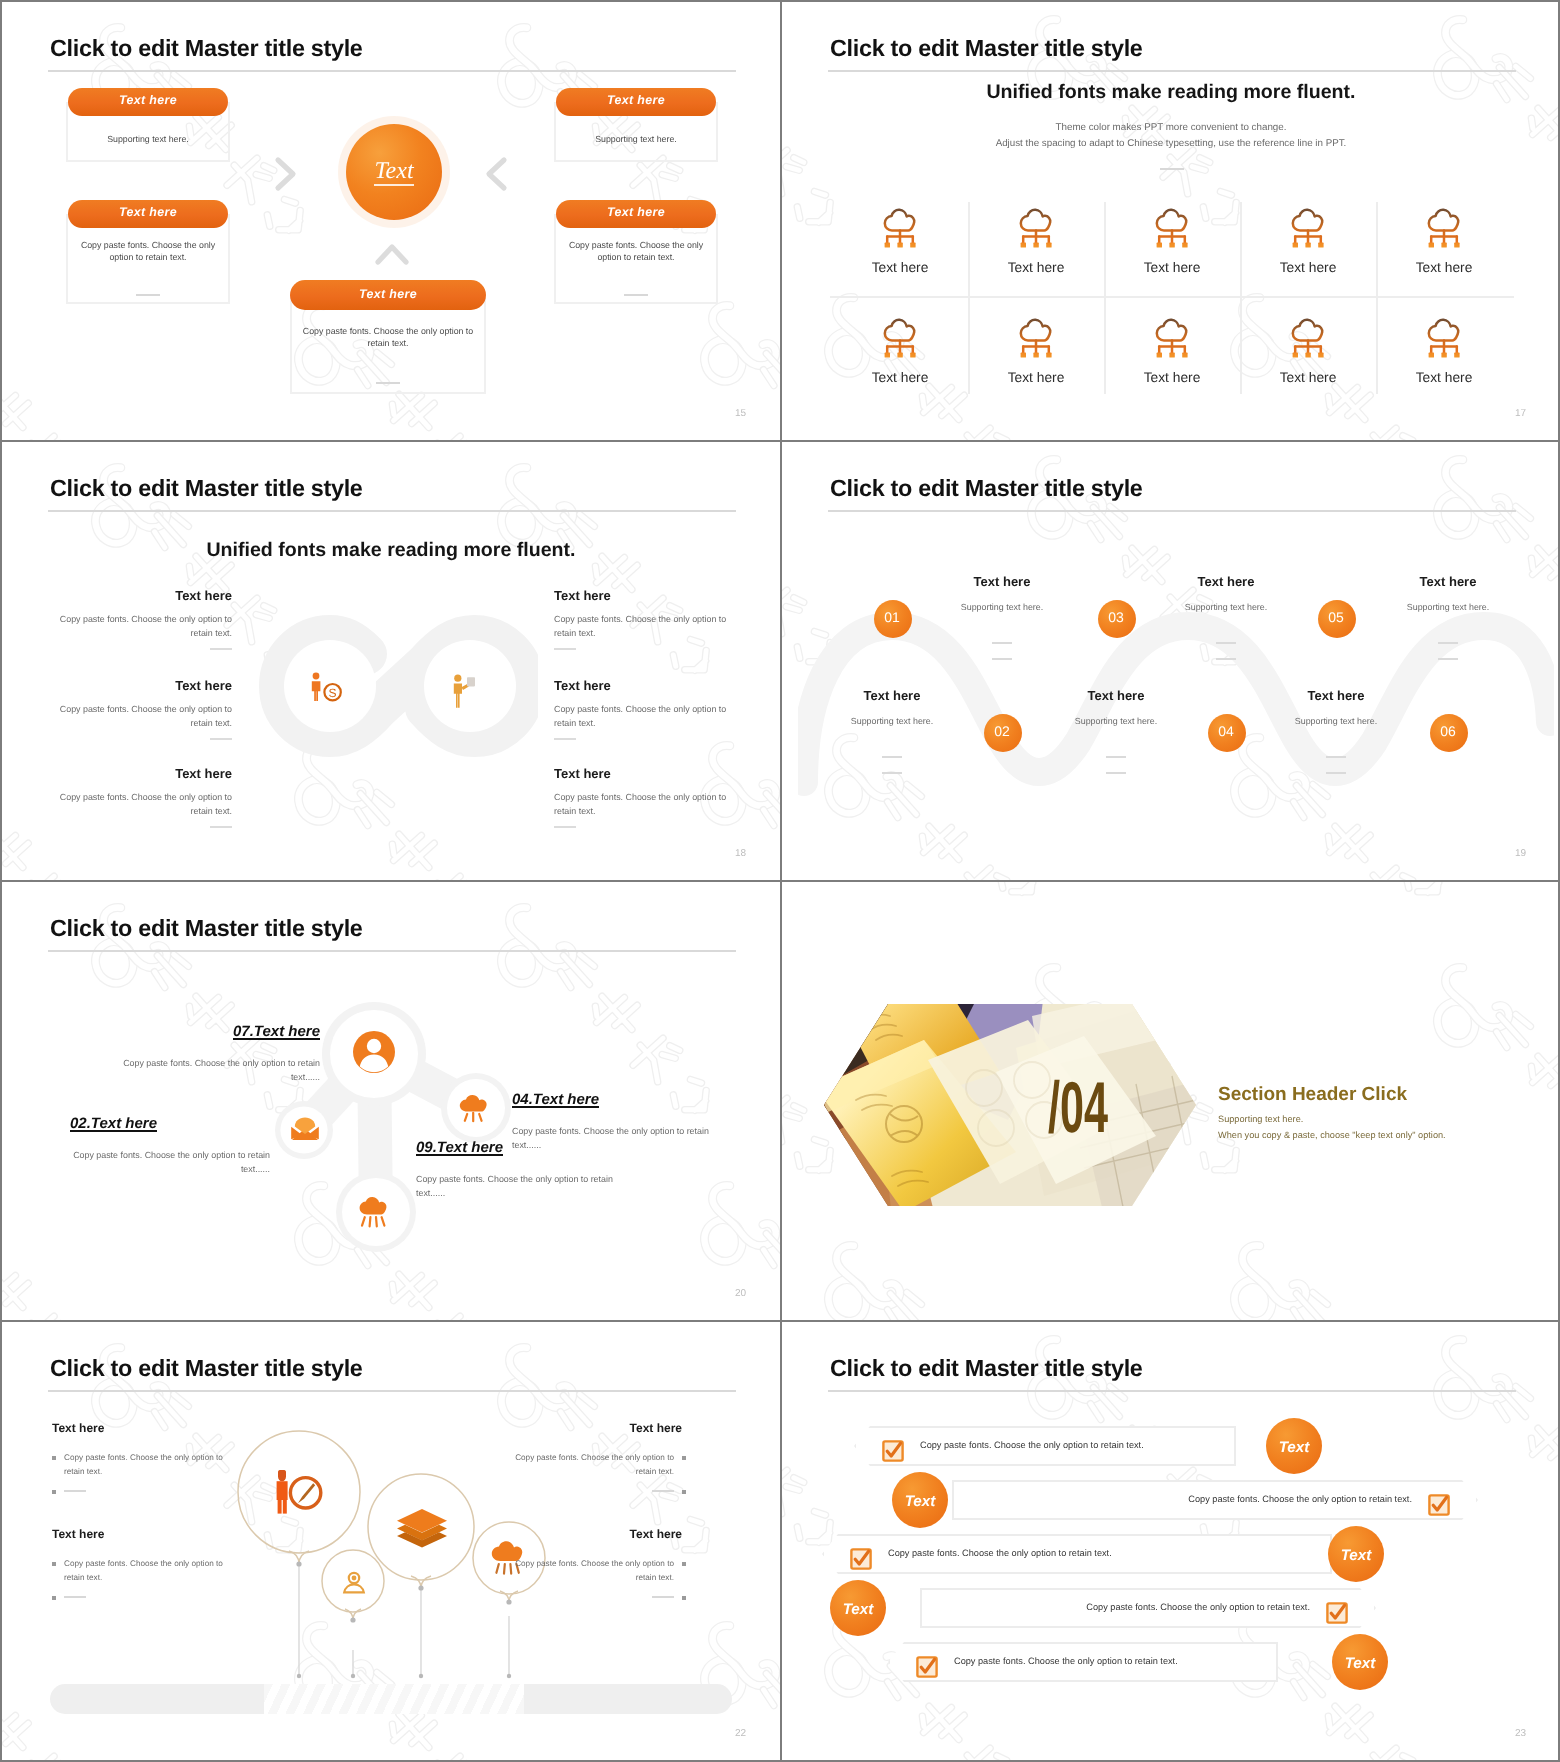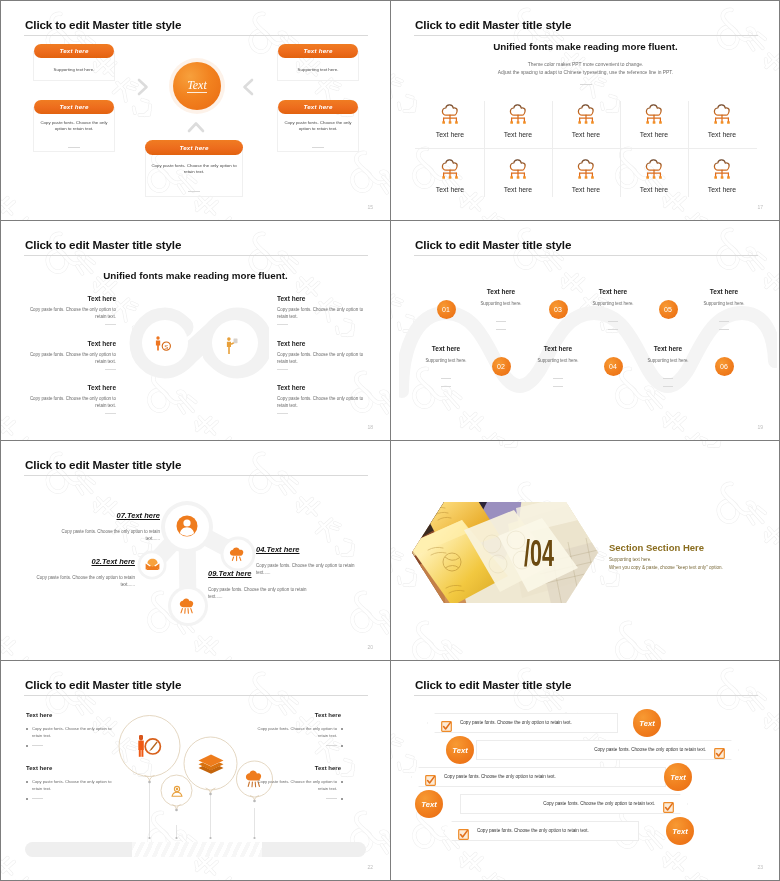--- a/index.html
+++ b/index.html
@@ -593,21 +593,21 @@
       <g stroke="#EF7C1E" stroke-width="1.1" stroke-linecap="round" fill="none">
         <path d="M7.6,9.4 L7.6,13.6"></path>
           <path d="M4.6,10.0 L3.4,13.4"></path>
           <path d="M10.6,10.0 L11.8,13.4"></path>
       </g>
     </svg>
 
     <div class="s5wrap">
         <div class="s5h" style="left: 207px; top: 128px; width: 100px; text-align: left;">09.Text here</div>
         <div class="s5b" style="left: 207px; top: 145px; width: 100px; text-align: left;">Copy paste fonts. Choose the only option to retain text......</div>
-        <div class="s5h" style="left: 34px; top: 116px; width: 100px; text-align: right;">02.Text here</div>
+        <div class="s5h" style="left: 34px; top: 116px; width: 100px; ">02.Text here</div>
         <div class="s5b" style="left: 34px; top: 133px; width: 100px; text-align: right;">Copy paste fonts. Choose the only option to retain text......</div>
         <div class="s5h" style="left: 59px; top: 70px; width: 100px; text-align: right;">07.Text here</div>
         <div class="s5b" style="left: 59px; top: 87px; width: 100px; text-align: right;">Copy paste fonts. Choose the only option to retain text......</div>
         <div class="s5h" style="left: 255px; top: 104px; width: 100px; text-align: left;">04.Text here</div>
         <div class="s5b" style="left: 255px; top: 121px; width: 100px; text-align: left;">Copy paste fonts. Choose the only option to retain text......</div>
       </div>
     <div class="pgnum">20</div>
   </div>
 
   <div class="slide" style="left:391px;top:441px;">
@@ -717,21 +717,21 @@
         </g>
         <g opacity="0.25" stroke="#cdbf9a" fill="none" stroke-width="0.9">
           <circle cx="80" cy="42" r="9"></circle>
             <circle cx="104" cy="38" r="9"></circle>
           <circle cx="86" cy="62" r="9"></circle>
             <circle cx="110" cy="58" r="9"></circle>
         </g>
       </g>
       <text x="112" y="64" font-family="Liberation Sans, sans-serif" font-size="36" font-weight="bold" fill="#6b4a10" transform="scale(1,1)" textLength="30" lengthAdjust="spacingAndGlyphs">/04</text>
     </svg>
-    <div class="s6h" style="left:218px;top:101px;">Section Section Here</div>
+    <div class="s6h" style="left:218px;top:101px;">Section Header Click</div>
     <div class="s6b" style="left:218px;top:115px;">Supporting text here.</div>
     <div class="s6b" style="left:218px;top:123px;">When you copy &amp; paste, choose "keep text only" option.</div>
   </div>
 
   <div class="slide" style="left:1px;top:661px;height:219px;">
     <svg class="wmsvg" viewBox="0 0 390 220">
         <g class="wmrep">
           <use href="#wmtile" x="-361" y="-268"></use>
           <use href="#wmtile" x="-158" y="-268"></use>
           <use href="#wmtile" x="45" y="-268"></use>

